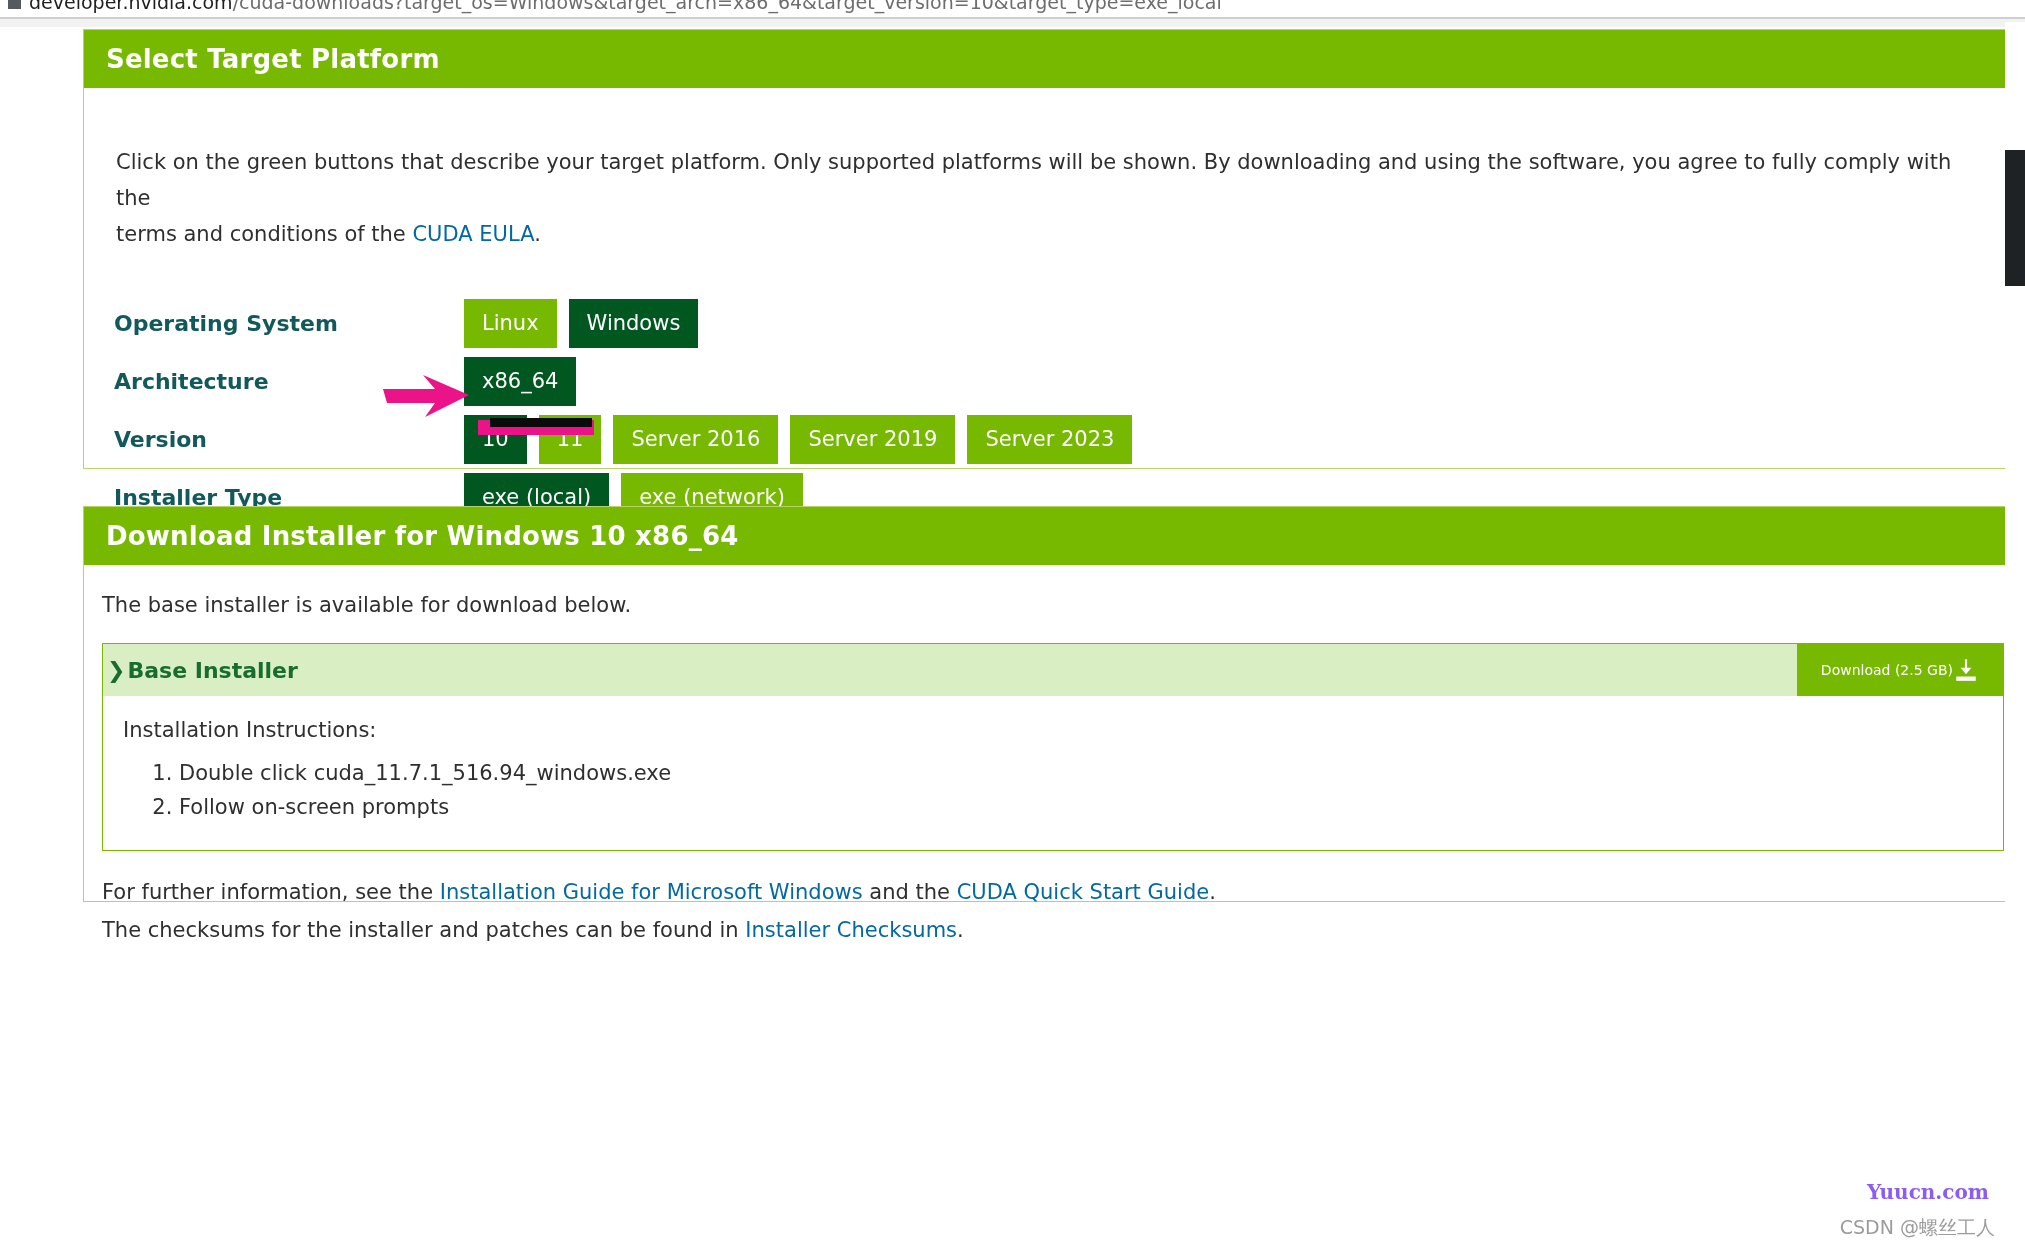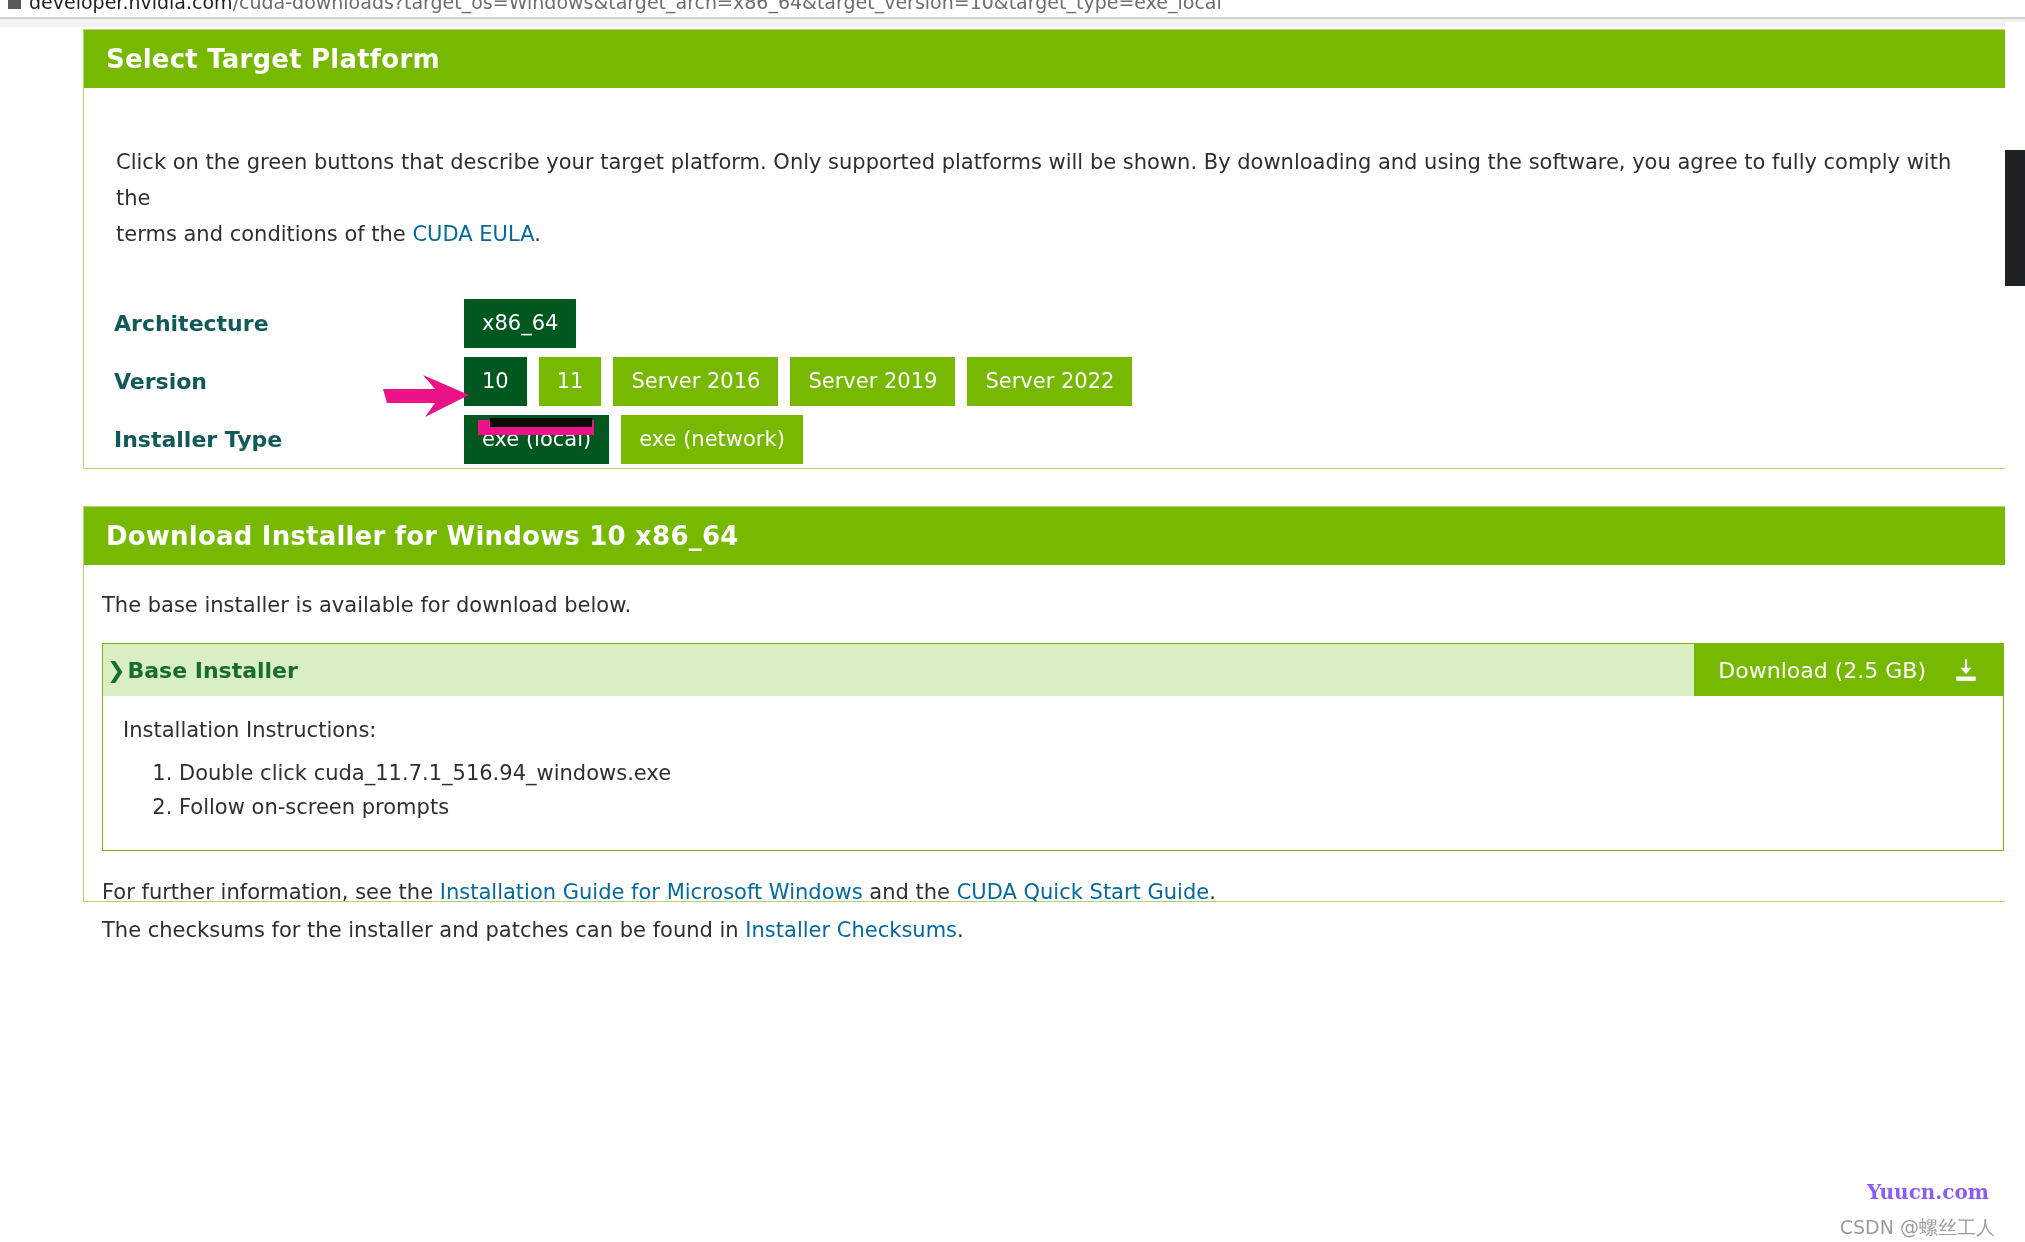--- a/index.html
+++ b/index.html
@@ -183,24 +183,24 @@
   }
   .chev {
     font-size: 22px;
     font-weight: bold;
     color: #176c2e;
     margin-right: 2px;
   }
   .download-btn {
     display: flex;
     align-items: center;
-    gap: 27px;
+    gap: 0;
     background: #76b900;
     color: #ffffff;
-    font-size: 22px;
+    font-size: 14px;
     padding: 16px 24px;
     border: none;
     cursor: pointer;
     white-space: nowrap;
     font-family: "DejaVu Sans", "Liberation Sans", sans-serif;
   }
   .instructions {
     padding: 22px 0 22px 20px;
     background: #ffffff;
   }
@@ -270,36 +270,43 @@
     <div class="panel-head">Select Target Platform</div>
 
     <div id="platform-body">
       <div class="intro">
         <span>Click on the green buttons that describe your target platform. Only supported platforms will be shown. By downloading and using the software, you agree to fully comply with the</span><br>
         <span>terms and conditions of the </span><a class="link" href="#">CUDA EULA</a><span>.</span>
       </div>
 
       <div class="rows">
 
+        <div class="row">
+          <div class="row-label">Operating System</div>
+          <div class="btns">
+            <button class="opt">Linux</button>
+            <button class="opt selected">Windows</button>
+          </div>
+        </div>
 
         <div class="row">
           <div class="row-label">Architecture</div>
           <div class="btns">
             <button class="opt selected">x86_64</button>
           </div>
         </div>
 
         <div class="row">
           <div class="row-label">Version</div>
           <div class="btns">
             <button class="opt selected">10</button>
             <button class="opt">11</button>
             <button class="opt">Server 2016</button>
             <button class="opt">Server 2019</button>
-            <button class="opt">Server 2022</button>
+            <button class="opt">Server 2023</button>
           </div>
         </div>
 
         <div class="row">
           <div class="row-label">Installer Type</div>
           <div class="btns">
             <button class="opt selected">exe (local)</button>
             <button class="opt">exe (network)</button>
           </div>
         </div>

